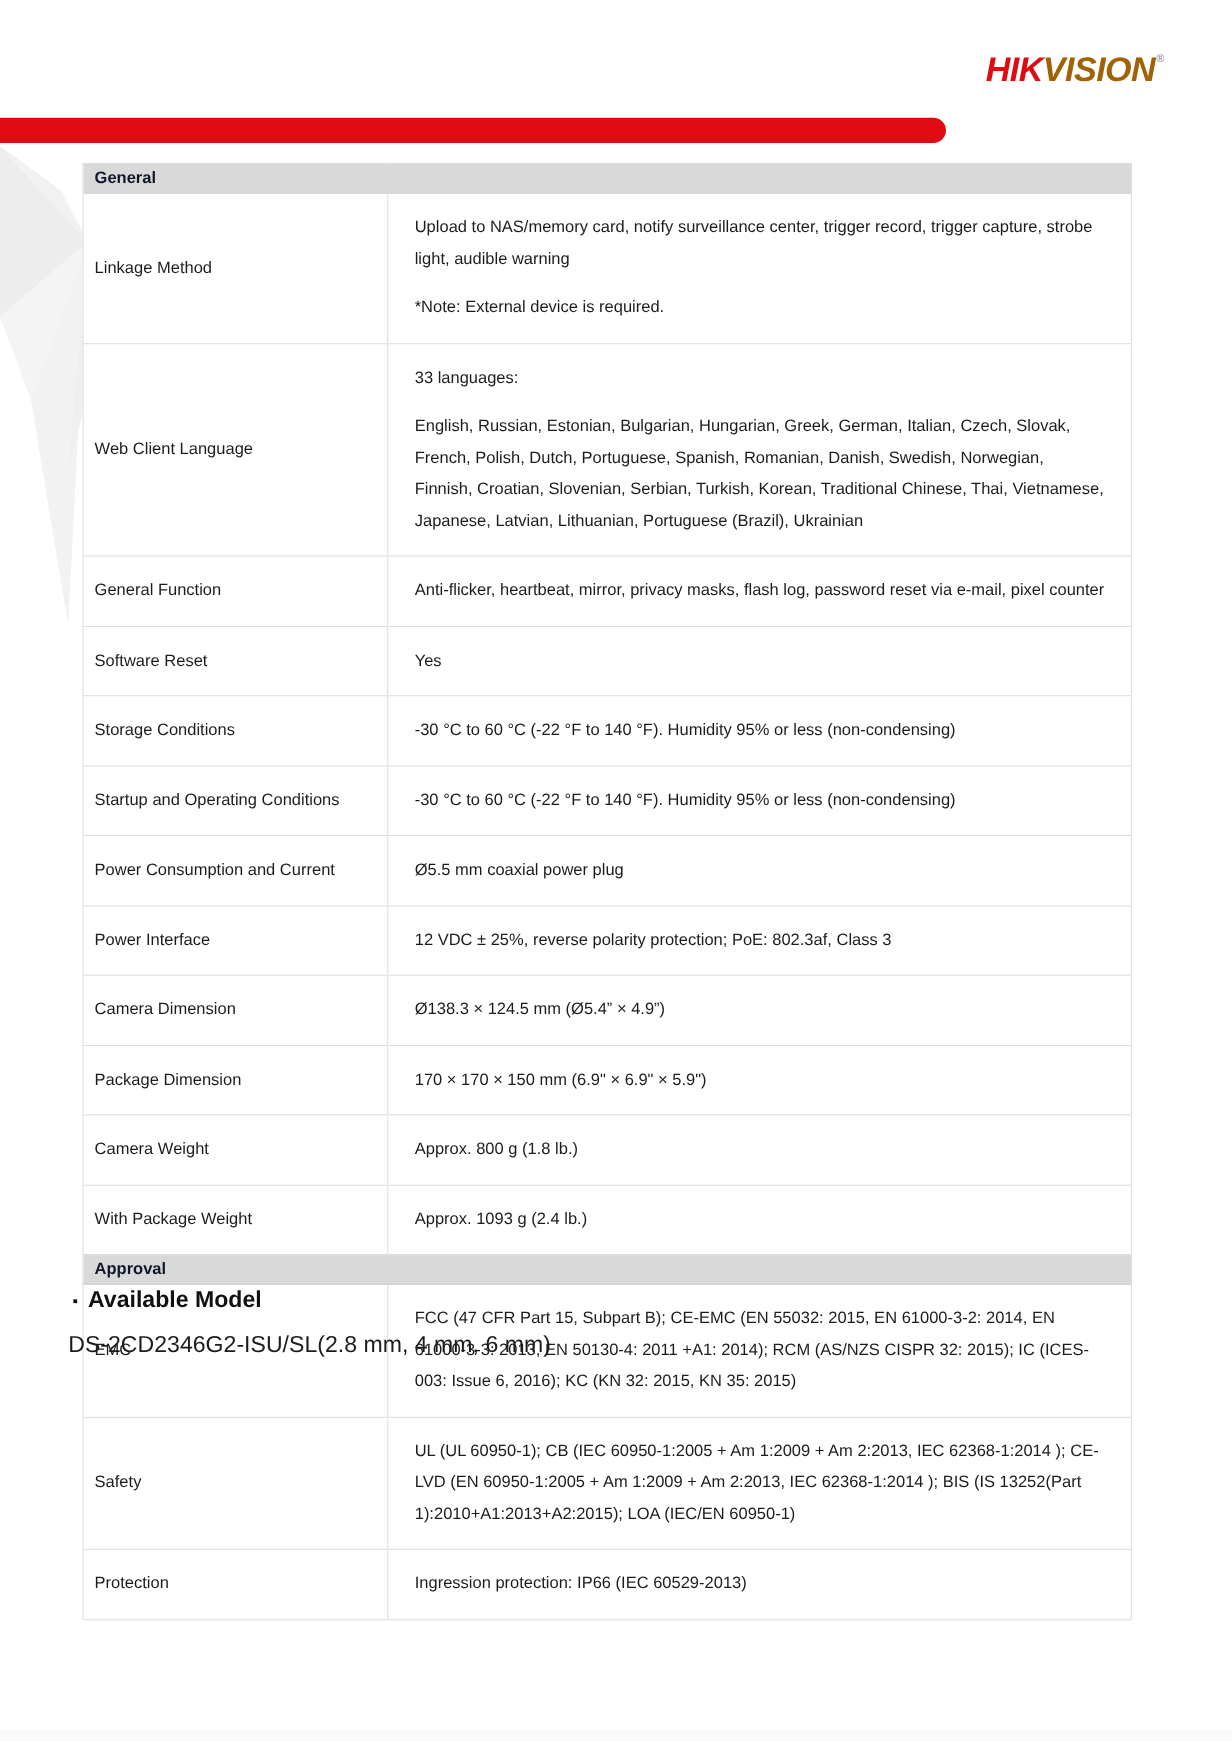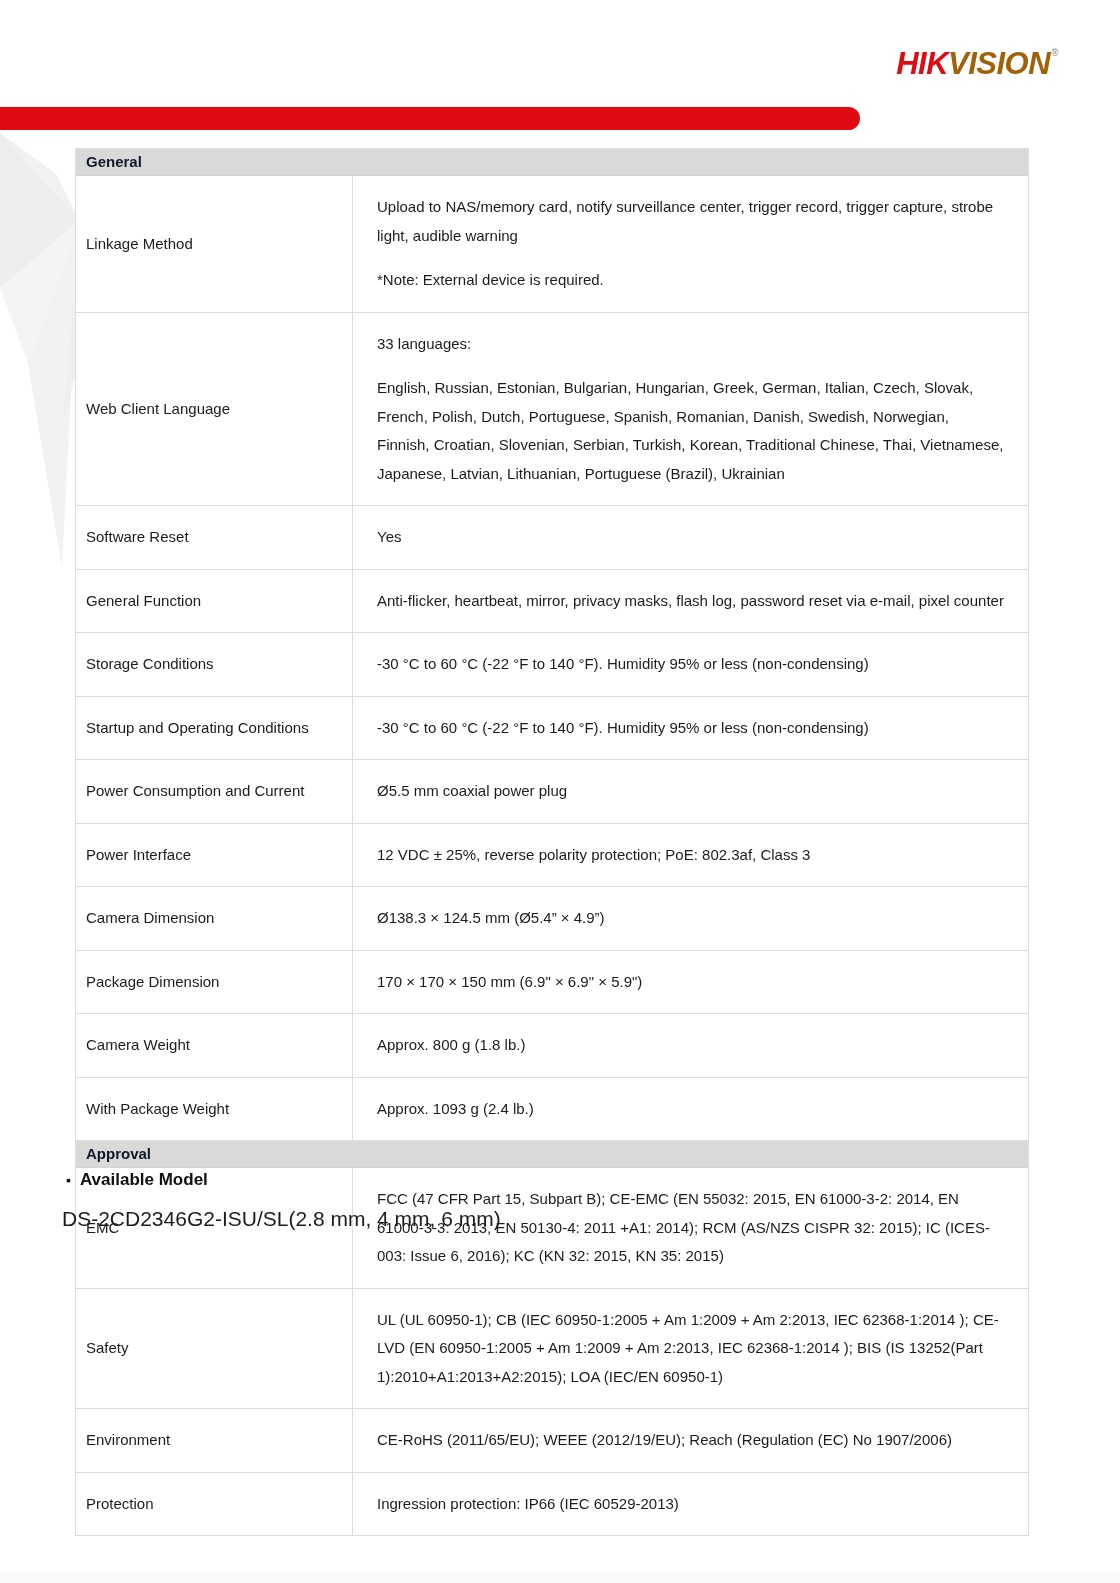--- a/index.html
+++ b/index.html
@@ -56,21 +56,21 @@
     color:#0f172a;
     border-bottom:1px solid #d2d2d2;
   }
   table.spec td.label{height:28px;}
   table.spec td.value{border-left:1px solid #dedede;padding:1px 8px;}
   table.spec td.value .para{margin:16px;}
   
   .avail{position:absolute;top:1170px;left:62px;}
   .avail-title-row{display:flex;align-items:center;}
   .avail .bullet{font-size:14px;margin:0 9px 0 4px;color:#111;}
-  .avail-title{font-weight:bold;font-size:17px;color:#111;}
+  .avail-title{font-weight:bold;font-size:21px;color:#111;}
   .model{font-size:21px;margin-top:17px;color:#1c1c1c;}
   
   .bottom-band{position:absolute;left:0;bottom:0;width:1120px;height:11px;background:#fafafa;}
 </style>
 </head>
 <body>
 
 <div class="page">
 
   <div class="logo"><span class="hik">HIK</span><span class="vision">VISION</span><span class="reg">®</span></div>
@@ -102,29 +102,29 @@
           </td>
         </tr>
         <tr>
           <td class="label">Web Client Language</td>
           <td class="value">
             <div class="para">33 languages:</div>
             <div class="para">English, Russian, Estonian, Bulgarian, Hungarian, Greek, German, Italian, Czech, Slovak, French, Polish, Dutch, Portuguese, Spanish, Romanian, Danish, Swedish, Norwegian, Finnish, Croatian, Slovenian, Serbian, Turkish, Korean, Traditional Chinese, Thai, Vietnamese, Japanese, Latvian, Lithuanian, Portuguese (Brazil), Ukrainian</div>
           </td>
         </tr>
         <tr>
+          <td class="label">General Function</td>
+          <td class="value">
+            <div class="para">Anti-flicker, heartbeat, mirror, privacy masks, flash log, password reset via e-mail, pixel counter</div>
+          </td>
+        </tr>
+        <tr>
           <td class="label">Software Reset</td>
           <td class="value">
             <div class="para">Yes</div>
-          </td>
-        </tr>
-        <tr>
-          <td class="label">General Function</td>
-          <td class="value">
-            <div class="para">Anti-flicker, heartbeat, mirror, privacy masks, flash log, password reset via e-mail, pixel counter</div>
           </td>
         </tr>
         <tr>
           <td class="label">Storage Conditions</td>
           <td class="value">
             <div class="para">-30 °C to 60 °C (-22 °F to 140 °F). Humidity 95% or less (non-condensing)</div>
           </td>
         </tr>
         <tr>
           <td class="label">Startup and Operating Conditions</td>
@@ -174,26 +174,20 @@
         <tr>
           <td class="label">EMC</td>
           <td class="value">
             <div class="para">FCC (47 CFR Part 15, Subpart B); CE-EMC (EN 55032: 2015, EN 61000-3-2: 2014, EN 61000-3-3: 2013, EN 50130-4: 2011 +A1: 2014); RCM (AS/NZS CISPR 32: 2015); IC (ICES-003: Issue 6, 2016); KC (KN 32: 2015, KN 35: 2015)</div>
           </td>
         </tr>
         <tr>
           <td class="label">Safety</td>
           <td class="value">
             <div class="para">UL (UL 60950-1); CB (IEC 60950-1:2005 + Am 1:2009 + Am 2:2013, IEC 62368-1:2014 ); CE-LVD (EN 60950-1:2005 + Am 1:2009 + Am 2:2013, IEC 62368-1:2014 ); BIS (IS 13252(Part 1):2010+A1:2013+A2:2015); LOA (IEC/EN 60950-1)</div>
-          </td>
-        </tr>
-        <tr>
-          <td class="label">Environment</td>
-          <td class="value">
-            <div class="para">CE-RoHS (2011/65/EU); WEEE (2012/19/EU); Reach (Regulation (EC) No 1907/2006)</div>
           </td>
         </tr>
         <tr>
           <td class="label">Protection</td>
           <td class="value">
             <div class="para">Ingression protection: IP66 (IEC 60529-2013)</div>
           </td>
         </tr>
       </tbody>
   </table>

